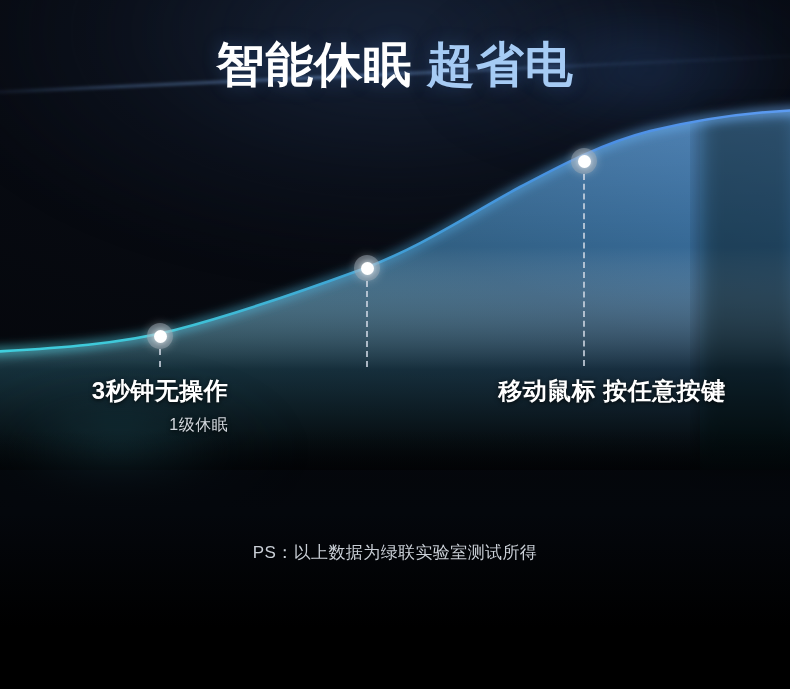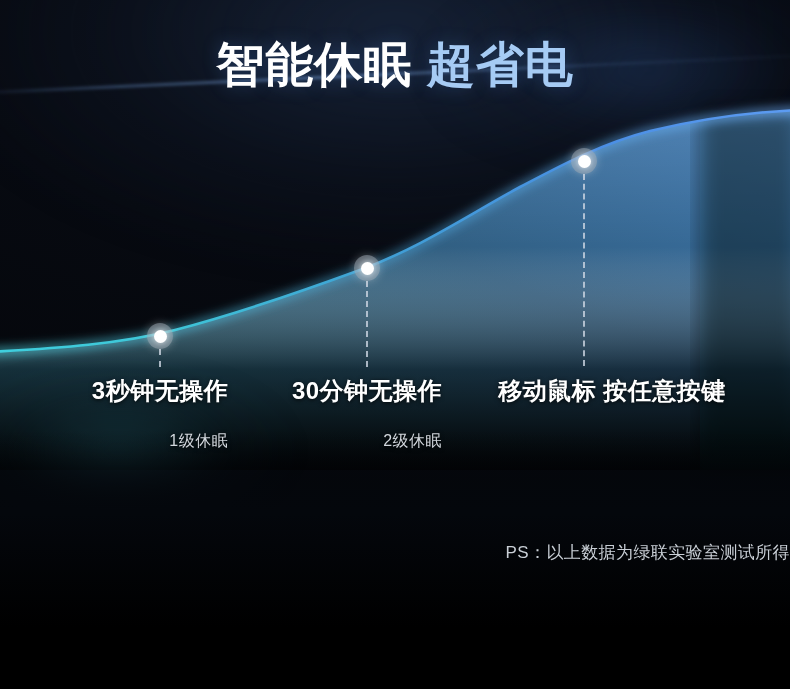--- a/index.html
+++ b/index.html
@@ -138,35 +138,35 @@
     white-space: nowrap;
   }
   .label-main {
     font-size: 24px;
     font-weight: bold;
     color: #ffffff;
     letter-spacing: 0.5px;
     text-shadow: 0 1px 4px rgba(0,0,0,0.85);
   }
   .label-sub {
-    margin-top: 24px;
+    margin-top: 8px;
     font-size: 16px;
     font-weight: normal;
     color: #d2d7dd;
     letter-spacing: 0.5px;
     text-shadow: 0 1px 4px rgba(0,0,0,0.85);
   }
 
   
   .footnote {
     position: absolute;
     left: 0;
     right: 0;
     top: 538px;
-    text-align: right;
+    text-align: center;
     color: #c9cfd6;
     font-size: 17px;
     line-height: 1.75;
     letter-spacing: 0.4px;
     white-space: nowrap;
   }
   .footnote div { display: block; }
 </style>
 </head>
 <body>
@@ -259,24 +259,20 @@
   <div class="marker" style="left:367px; top:268px;"></div>
 
   <div class="leader" style="left:584px; top:174px; height:192px;"></div>
   <div class="marker" style="left:584px; top:161px;"></div>
 
   <div class="label-block" style="left:160px; top:375px;">
     <div class="label-main">3秒钟无操作</div>
     <div class="label-sub">1级休眠</div>
   </div>
 
-  <div class="label-block" style="left:367px; top:375px;">
-    <div class="label-main">30分钟无操作</div>
-    <div class="label-sub">2级休眠</div>
-  </div>
 
   <div class="label-block" style="left:612px; top:375px;">
     <div class="label-main">移动鼠标 按任意按键</div>
   </div>
 
   <div class="footnote">
     <div>PS：以上数据为绿联实验室测试所得</div>
   </div>
 
 </div>

